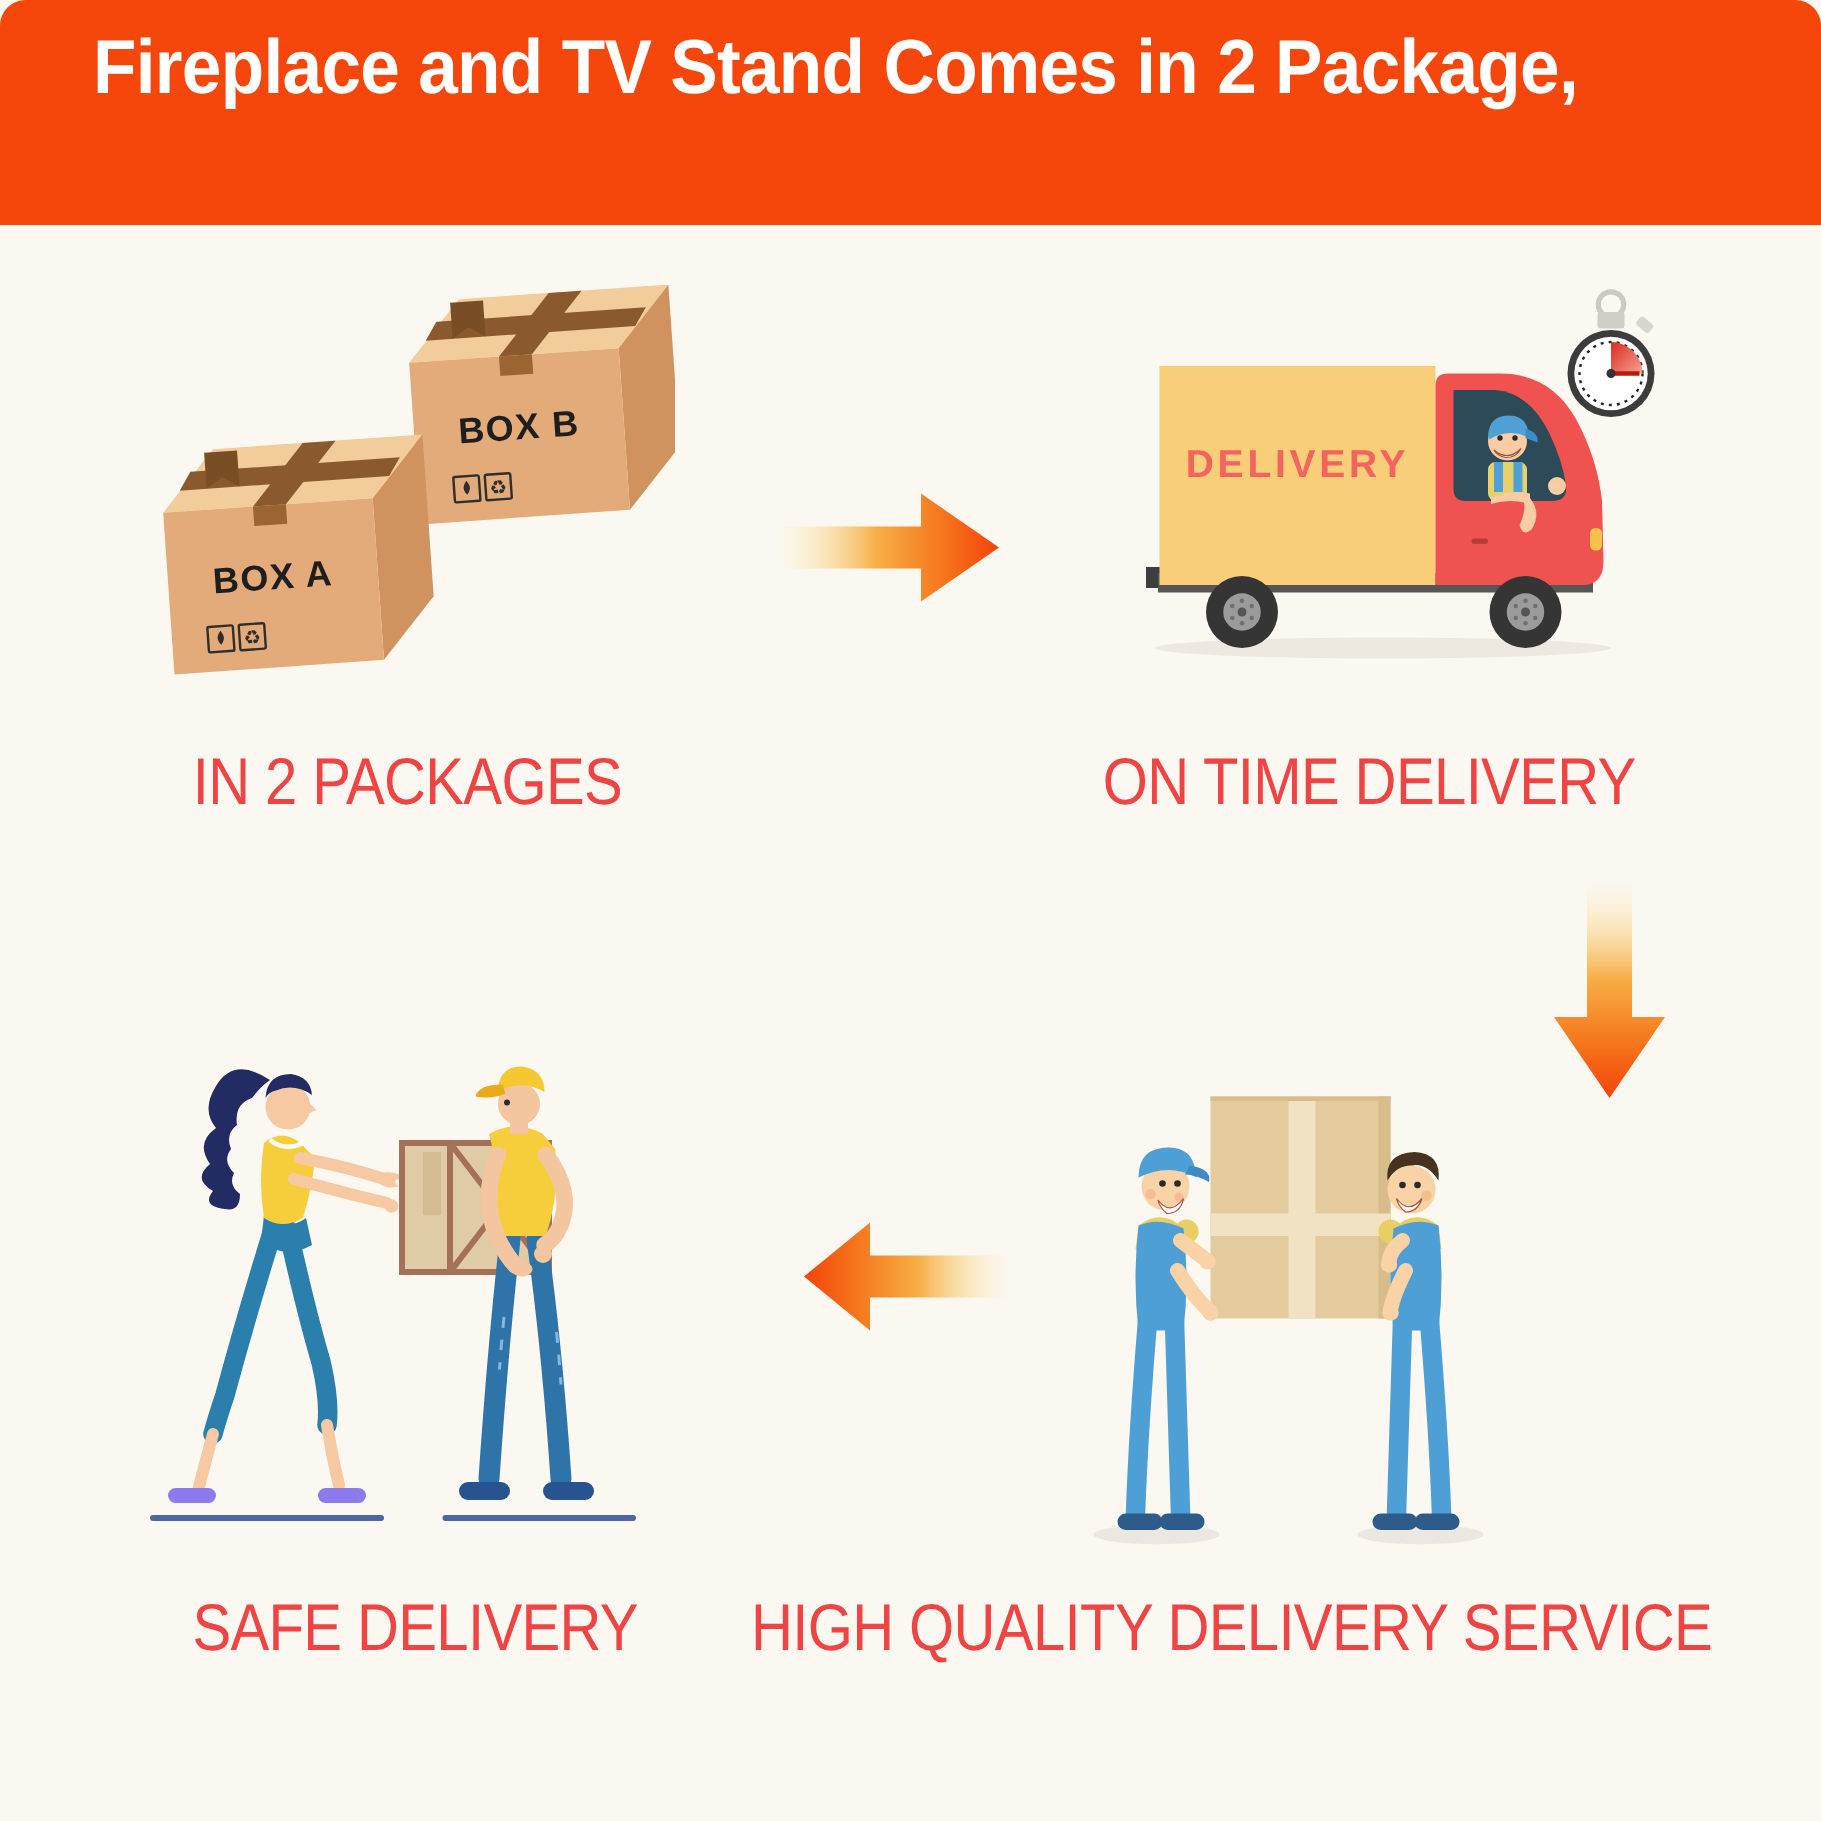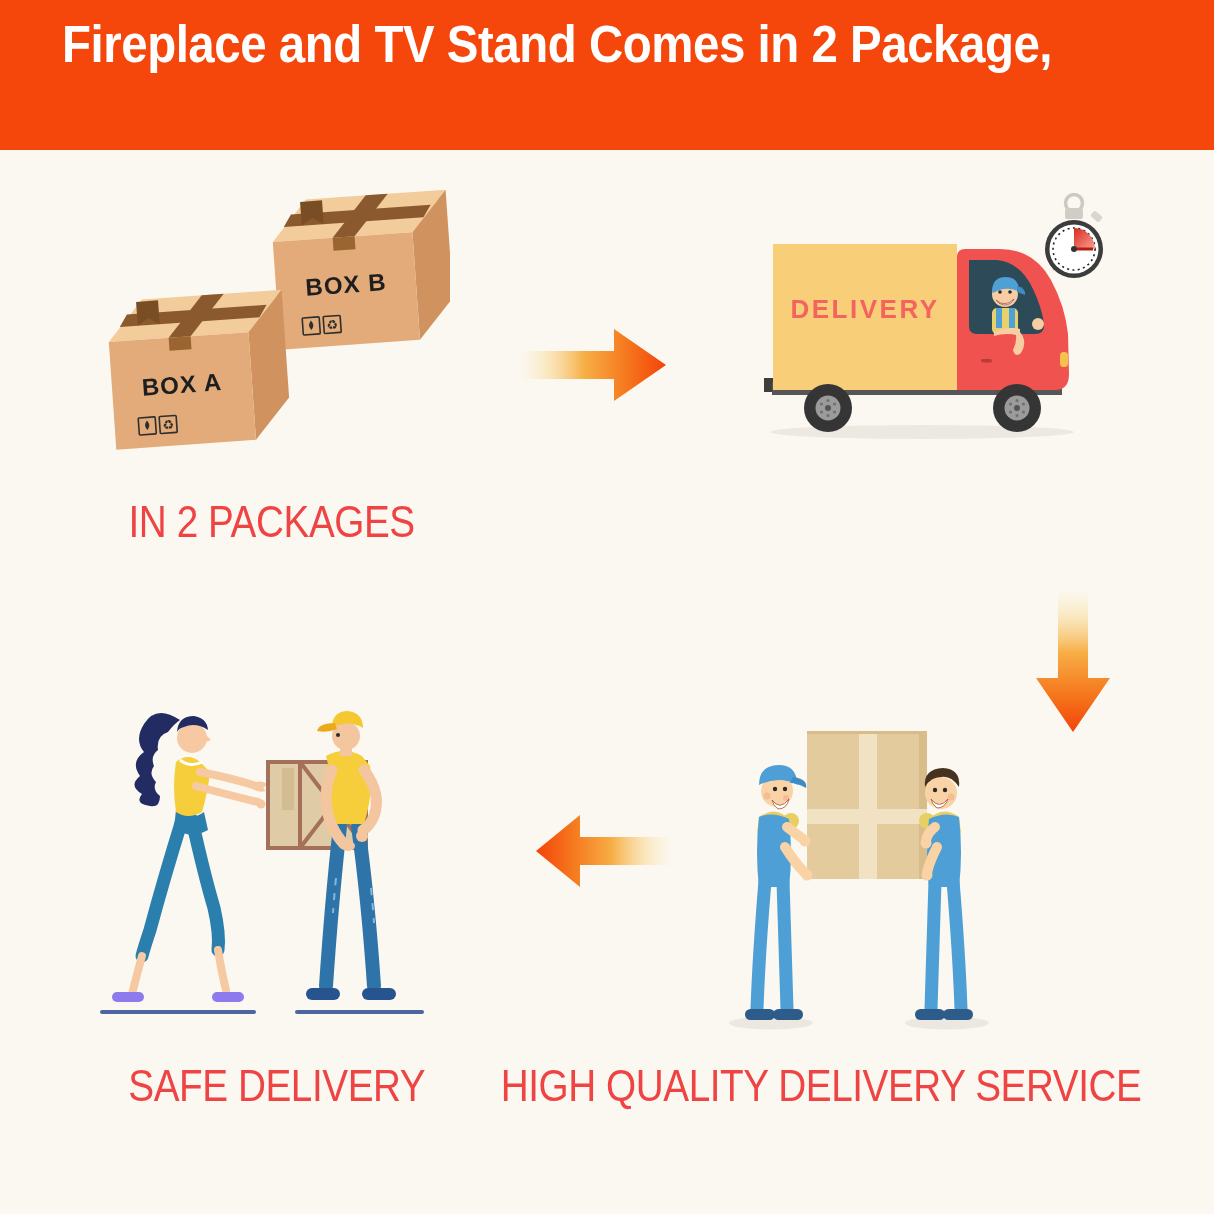--- a/index.html
+++ b/index.html
@@ -1,18 +1,18 @@
 <!DOCTYPE html>
 <html><head>
 <meta charset="utf-8">
 <style>
   html,body{margin:0;padding:0;background:#FBF8F1;}
   .canvas{
     position:relative;width:1214px;height:1214px;overflow:hidden;
-    background:#FBF8F1;font-family:"Liberation Sans",sans-serif;
+    background:#FBF8F1;font-family:"Liberation Sans",sans-serif;border-radius:17px;
   }
   .banner{
     position:absolute;left:0;top:0;width:1214px;height:150px;
     background:#F5470C;color:#FFFFFF;box-sizing:border-box;
     padding:16px 0 0 62px;
   }
   .banner-line{font-weight:700;font-size:51px;line-height:57px;white-space:nowrap;}
   .banner-line span{display:inline-block;transform:scaleX(.93);transform-origin:left center;letter-spacing:-.5px;}
   .scene{position:absolute;}
   .caption{
@@ -276,20 +276,23 @@
       <circle cx="265" cy="41" r="3" fill="#EDB astronomical88" opacity="0"></circle>
       <circle cx="246" cy="37" r="2" fill="#2A2A2A"></circle>
       <path d="M240,30 Q240,13 256,13 Q271,15 271,30 Q256,21 240,30 Z" fill="#F5C832"></path>
       <path d="M243,25 Q227,25 225,33 Q236,35 245,31 Z" fill="#ECA91C"></path>
     </g>
   </svg>
 
   <div class="caption" style="left:54px;top:496px;width:380px;">
     <span>IN 2 PACKAGES</span>
   </div>
+  <div class="caption" style="left:735px;top:496px;width:380px;">
+    <span>ON TIME DELIVERY</span>
+  </div>
   <div class="caption" style="left:65px;top:1060px;width:380px;">
     <span>SAFE DELIVERY</span>
   </div>
   <div class="caption" style="left:540px;top:1060px;width:645px;">
     <span>HIGH QUALITY DELIVERY SERVICE</span>
   </div>
 
 </div>
 
 </body></html>

